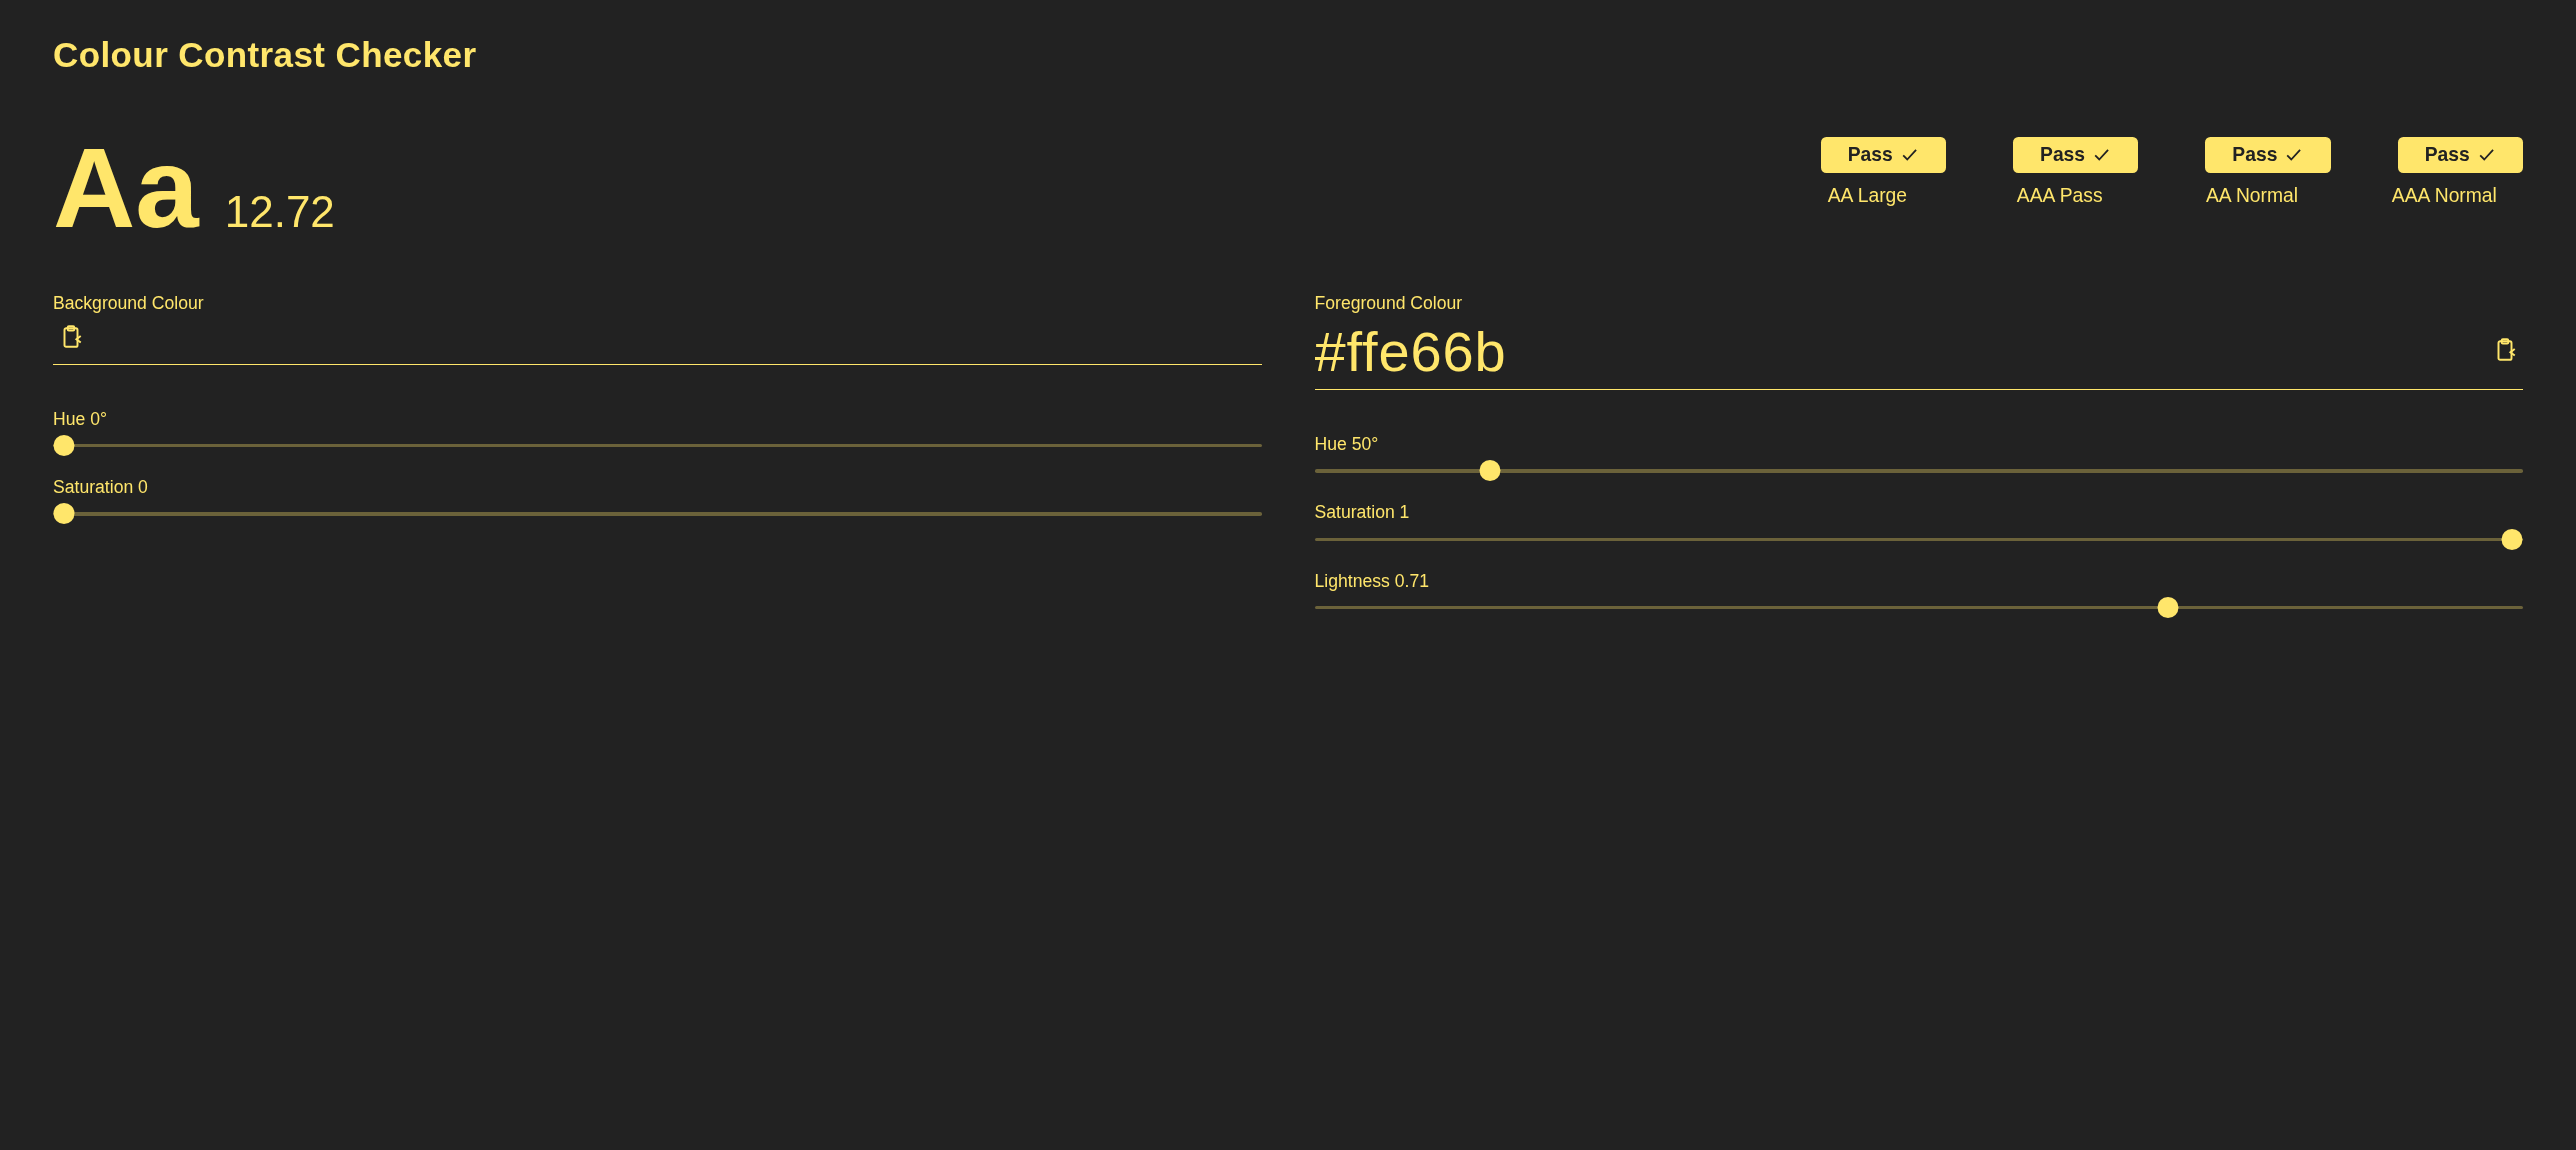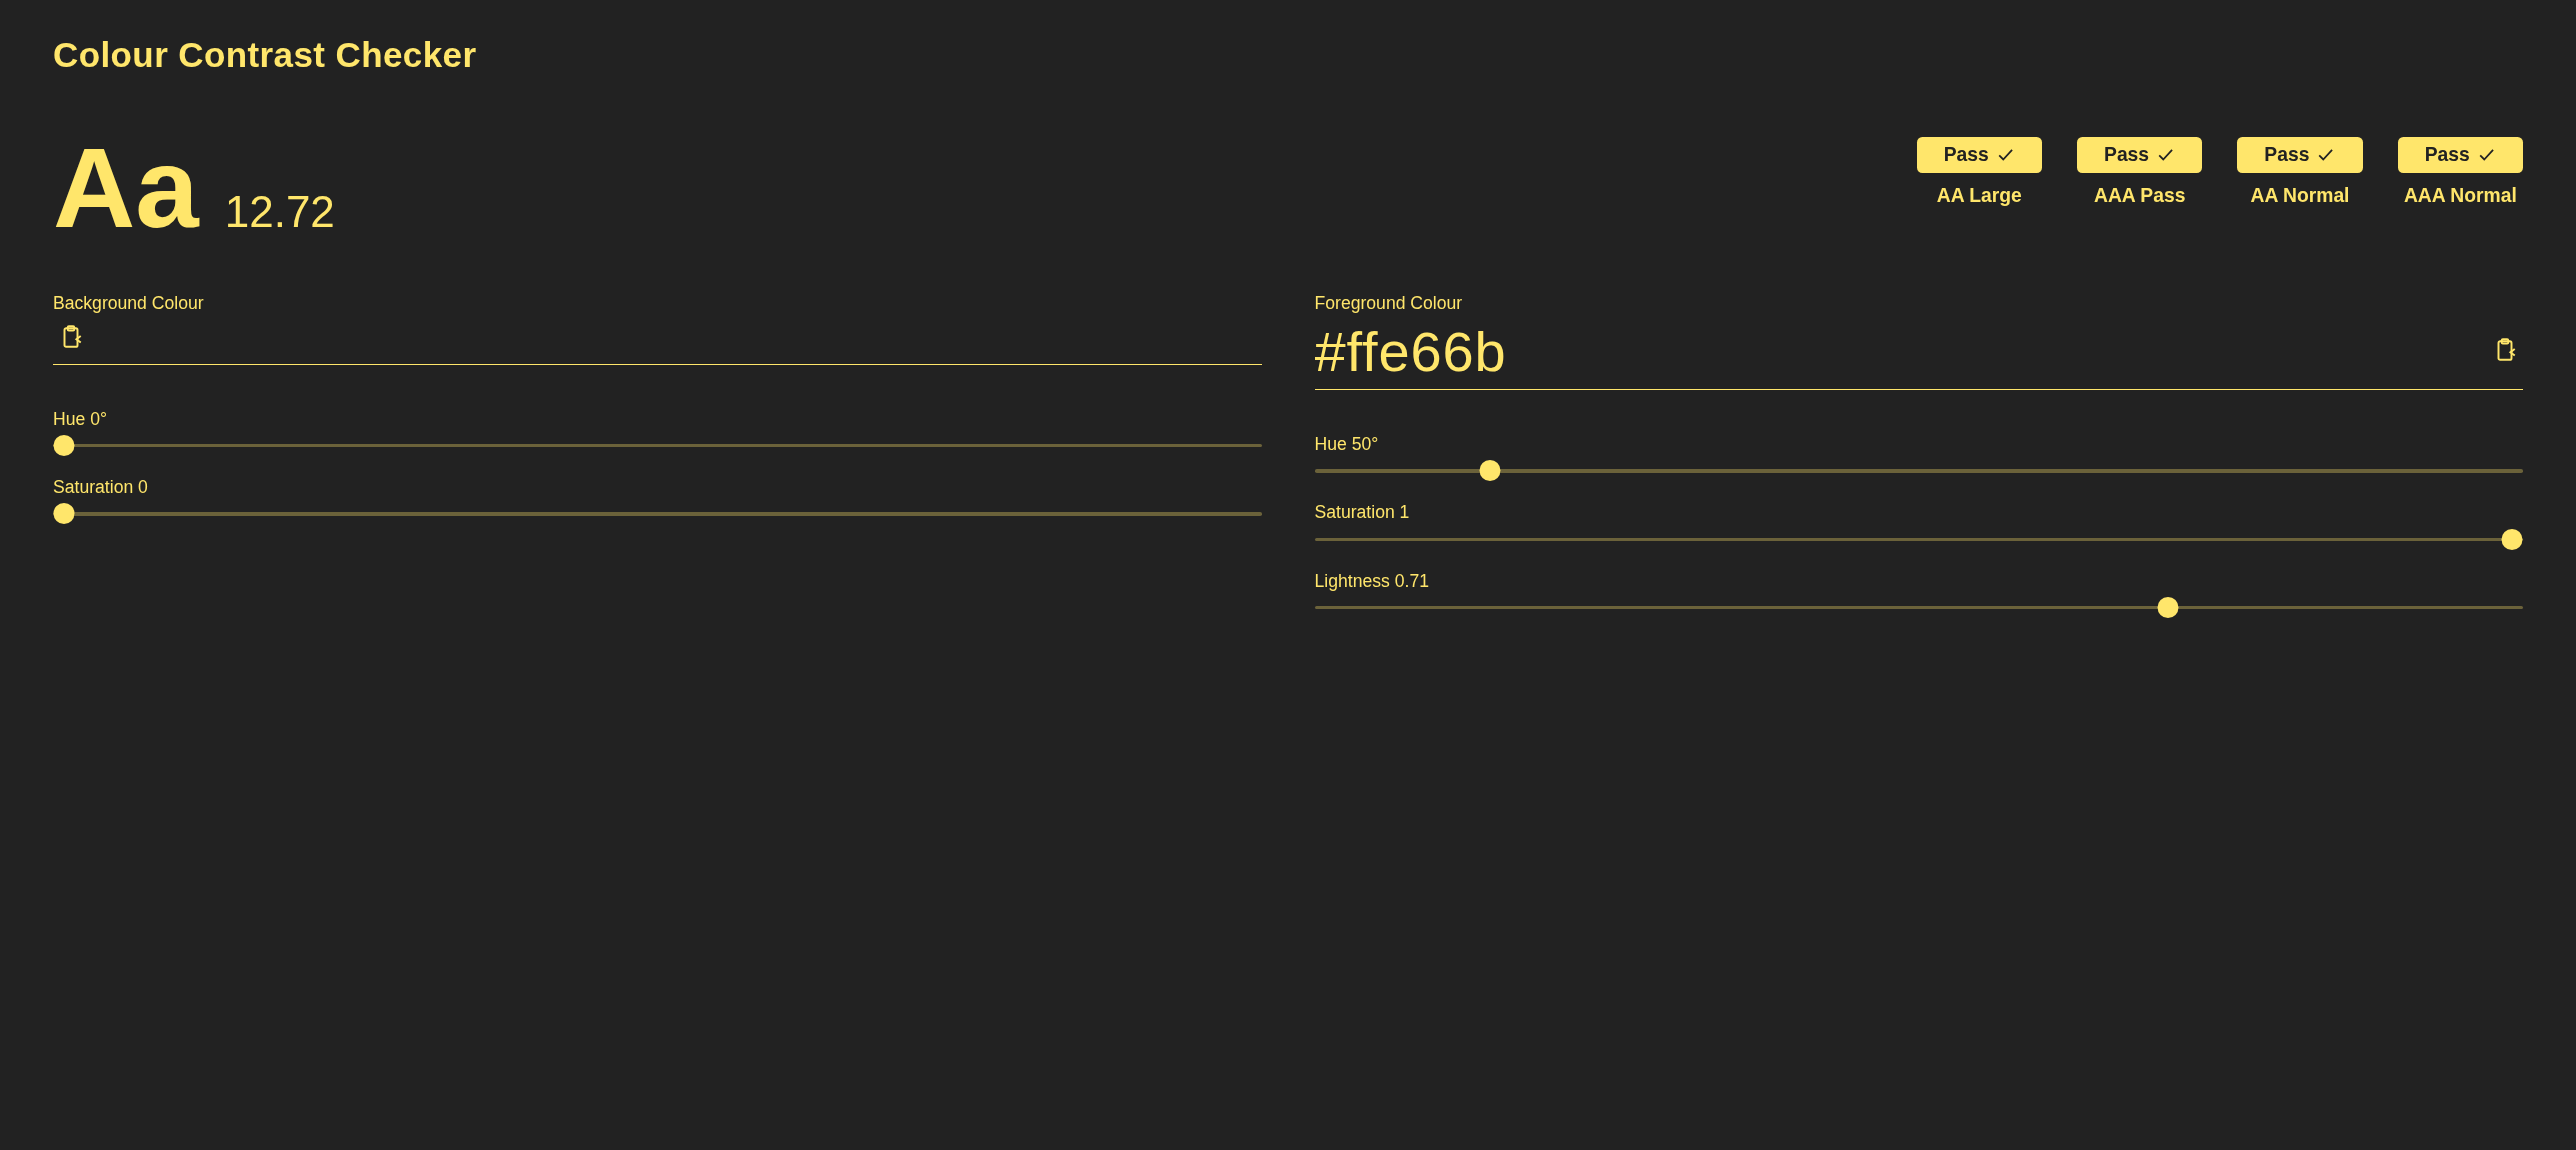--- a/index.html
+++ b/index.html
@@ -50,25 +50,26 @@
     background: #ffe66b;
     color: #222222;
     font-size: 19.3px;
     font-weight: 600;
     padding: 7px 27px;
     border-radius: 5.3px;
     display: inline-flex;
     align-items: center;
     gap: 7px;
     white-space: nowrap;
+    margin-left: 32px;
   }
   .badge svg { width: 19.3px; height: 19.3px; stroke: #222222; stroke-width: 2.2; fill: none; }
   .badge-label {
     font-size: 19.3px;
-    font-weight: 700;
+    font-weight: 400;
     white-space: nowrap;
   }
 
   .columns {
     display: flex;
     gap: 53px;
   }
   .col { flex: 1; min-width: 0; }
 
   .field-label {

